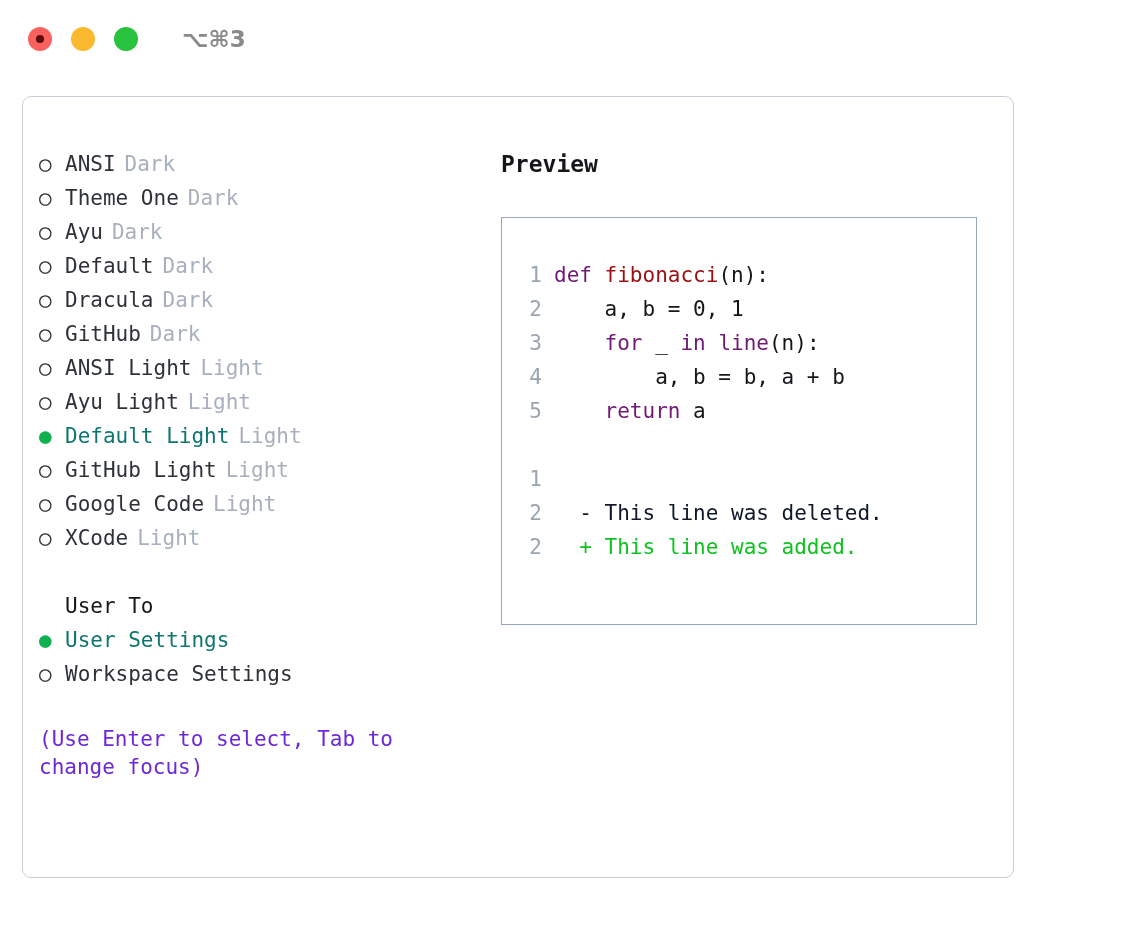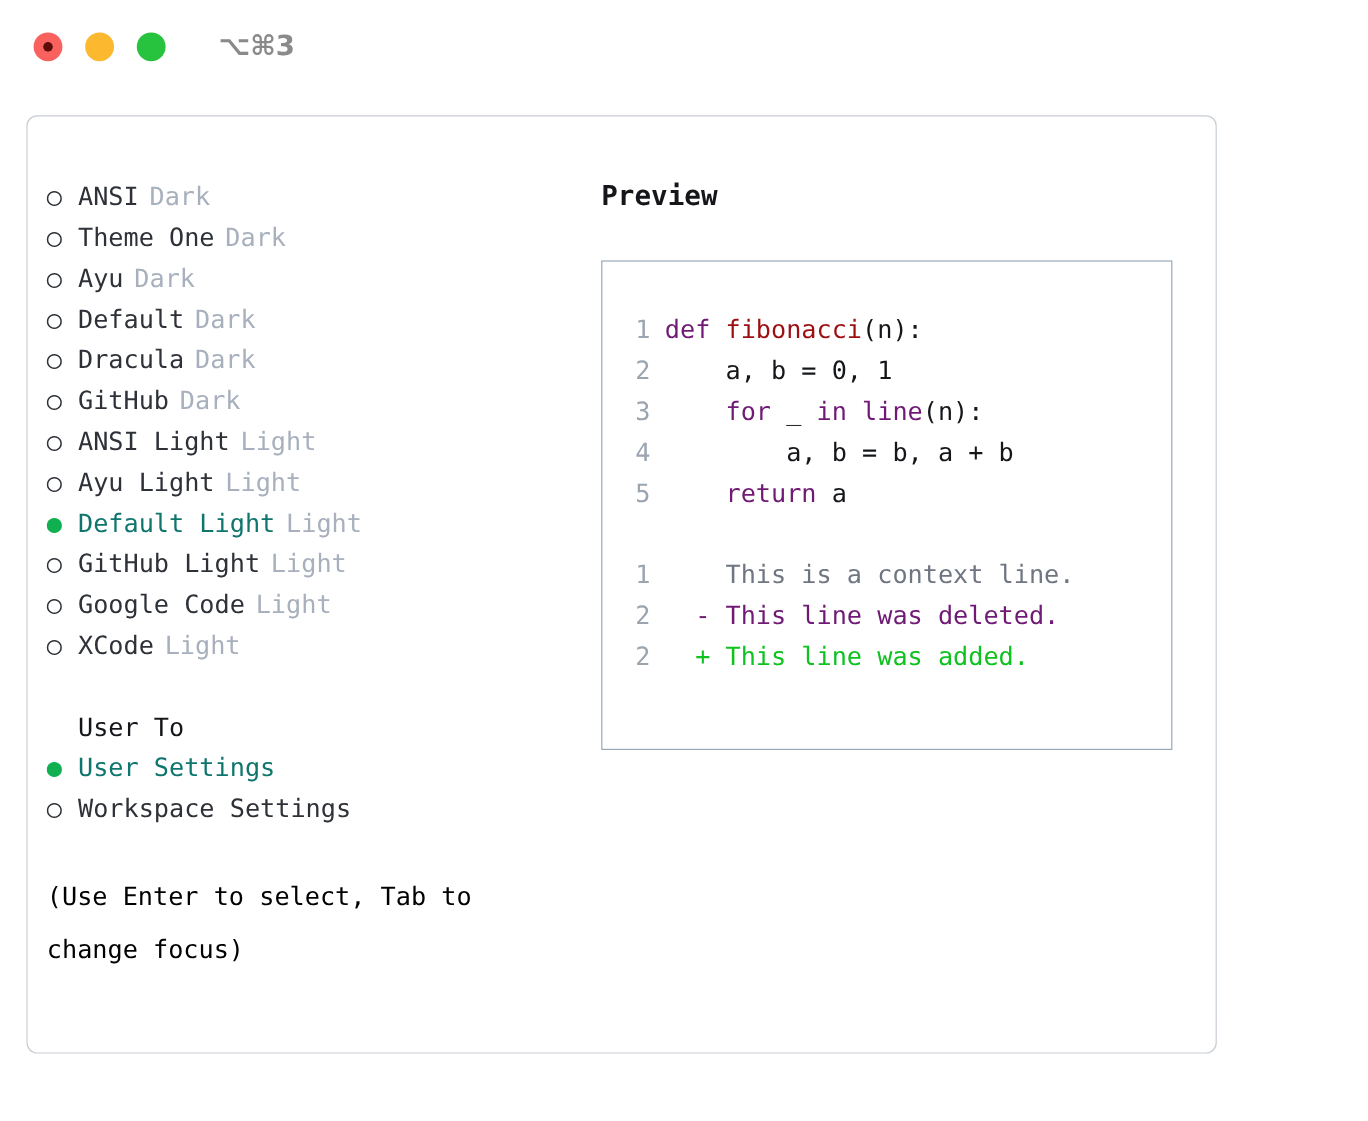--- a/index.html
+++ b/index.html
@@ -134,22 +134,22 @@
     line-height: 34px;
     padding-left: 26px;
     white-space: pre;
   }
 
   .spacer-lg { height: 34px; }
   .spacer-md { height: 34px; }
 
   .hint {
     font-size: 21px;
-    color: #000000;
-    line-height: 44px;
+    color: #6d28d9;
+    line-height: 28px;
     width: 420px;
     white-space: pre-wrap;
   }
 
   
   .right-col {
     position: absolute;
     left: 478px;
     top: 50px;
     width: 500px;
@@ -193,21 +193,21 @@
   }
   .tok-kw   { color: #701a75; }
   .tok-fn   { color: #9c0f12; }
   .tok-txt  { color: #14161a; }
 
   .diff {
     margin-top: 34px;
   }
   .diff .lineno { color: #9aa5b0; }
   .diff-ctx { color: #6f7682; }
-  .diff-del { color: #701a75; }
+  .diff-del { color: #0f172a; }
   .diff-add { color: #0ec21f; }
 </style>
 </head>
 <body>
 
 <div class="window">
 
   <div class="titlebar">
     <div class="lights">
       <span class="light light-red"></span>
@@ -258,21 +258,21 @@
         <div class="preview-box">
           <div class="code">
             <div id="code-lines">
                 <div class="code-line"><span class="lineno">1</span><span style="white-space: pre;"><span class="tok-kw">def </span><span class="tok-fn">fibonacci</span><span class="tok-txt">(n):</span></span></div>
                 <div class="code-line"><span class="lineno">2</span><span style="white-space: pre;">    <span class="tok-txt">a, b = 0, 1</span></span></div>
                 <div class="code-line"><span class="lineno">3</span><span style="white-space: pre;">    <span class="tok-kw">for </span><span class="tok-txt">_ </span><span class="tok-kw">in </span><span class="tok-kw">line</span><span class="tok-txt">(n):</span></span></div>
                 <div class="code-line"><span class="lineno">4</span><span style="white-space: pre;">        <span class="tok-txt">a, b = b, a + b</span></span></div>
                 <div class="code-line"><span class="lineno">5</span><span style="white-space: pre;">    <span class="tok-kw">return </span><span class="tok-txt">a</span></span></div>
               </div>
             <div class="diff" id="diff-lines">
-                <div class="code-line"><span class="lineno">1</span><span class="diff-ctx" style="white-space: pre;">    This is a context line.</span></div>
+                <div class="code-line"><span class="lineno">1</span></div>
                 <div class="code-line"><span class="lineno">2</span><span class="diff-del" style="white-space: pre;">  - This line was deleted.</span></div>
                 <div class="code-line"><span class="lineno">2</span><span class="diff-add" style="white-space: pre;">  + This line was added.</span></div>
               </div>
           </div>
         </div>
       </div>
 
     </div>
   </div>
 </div>

